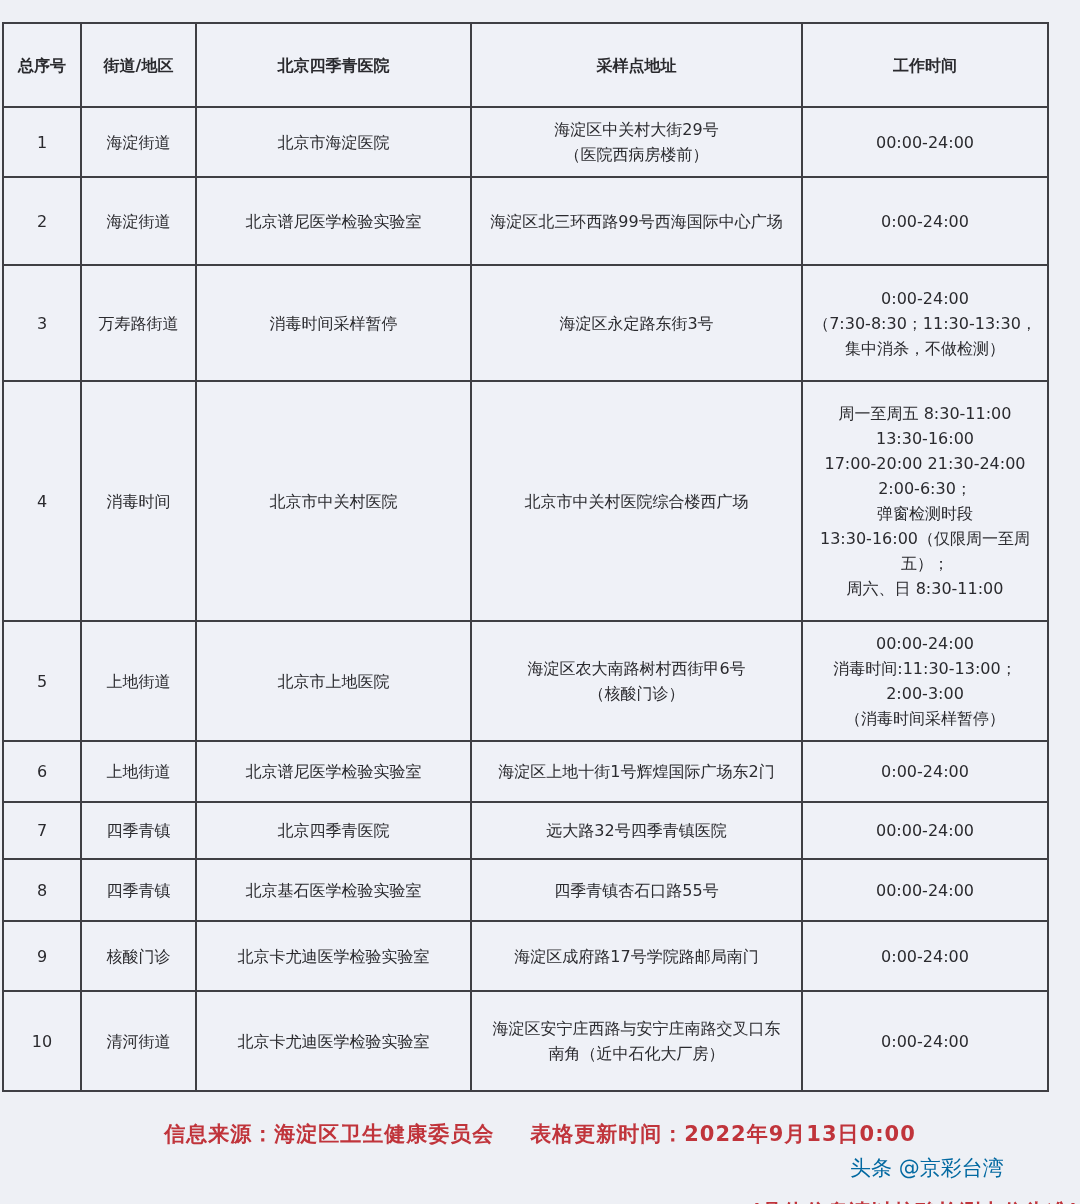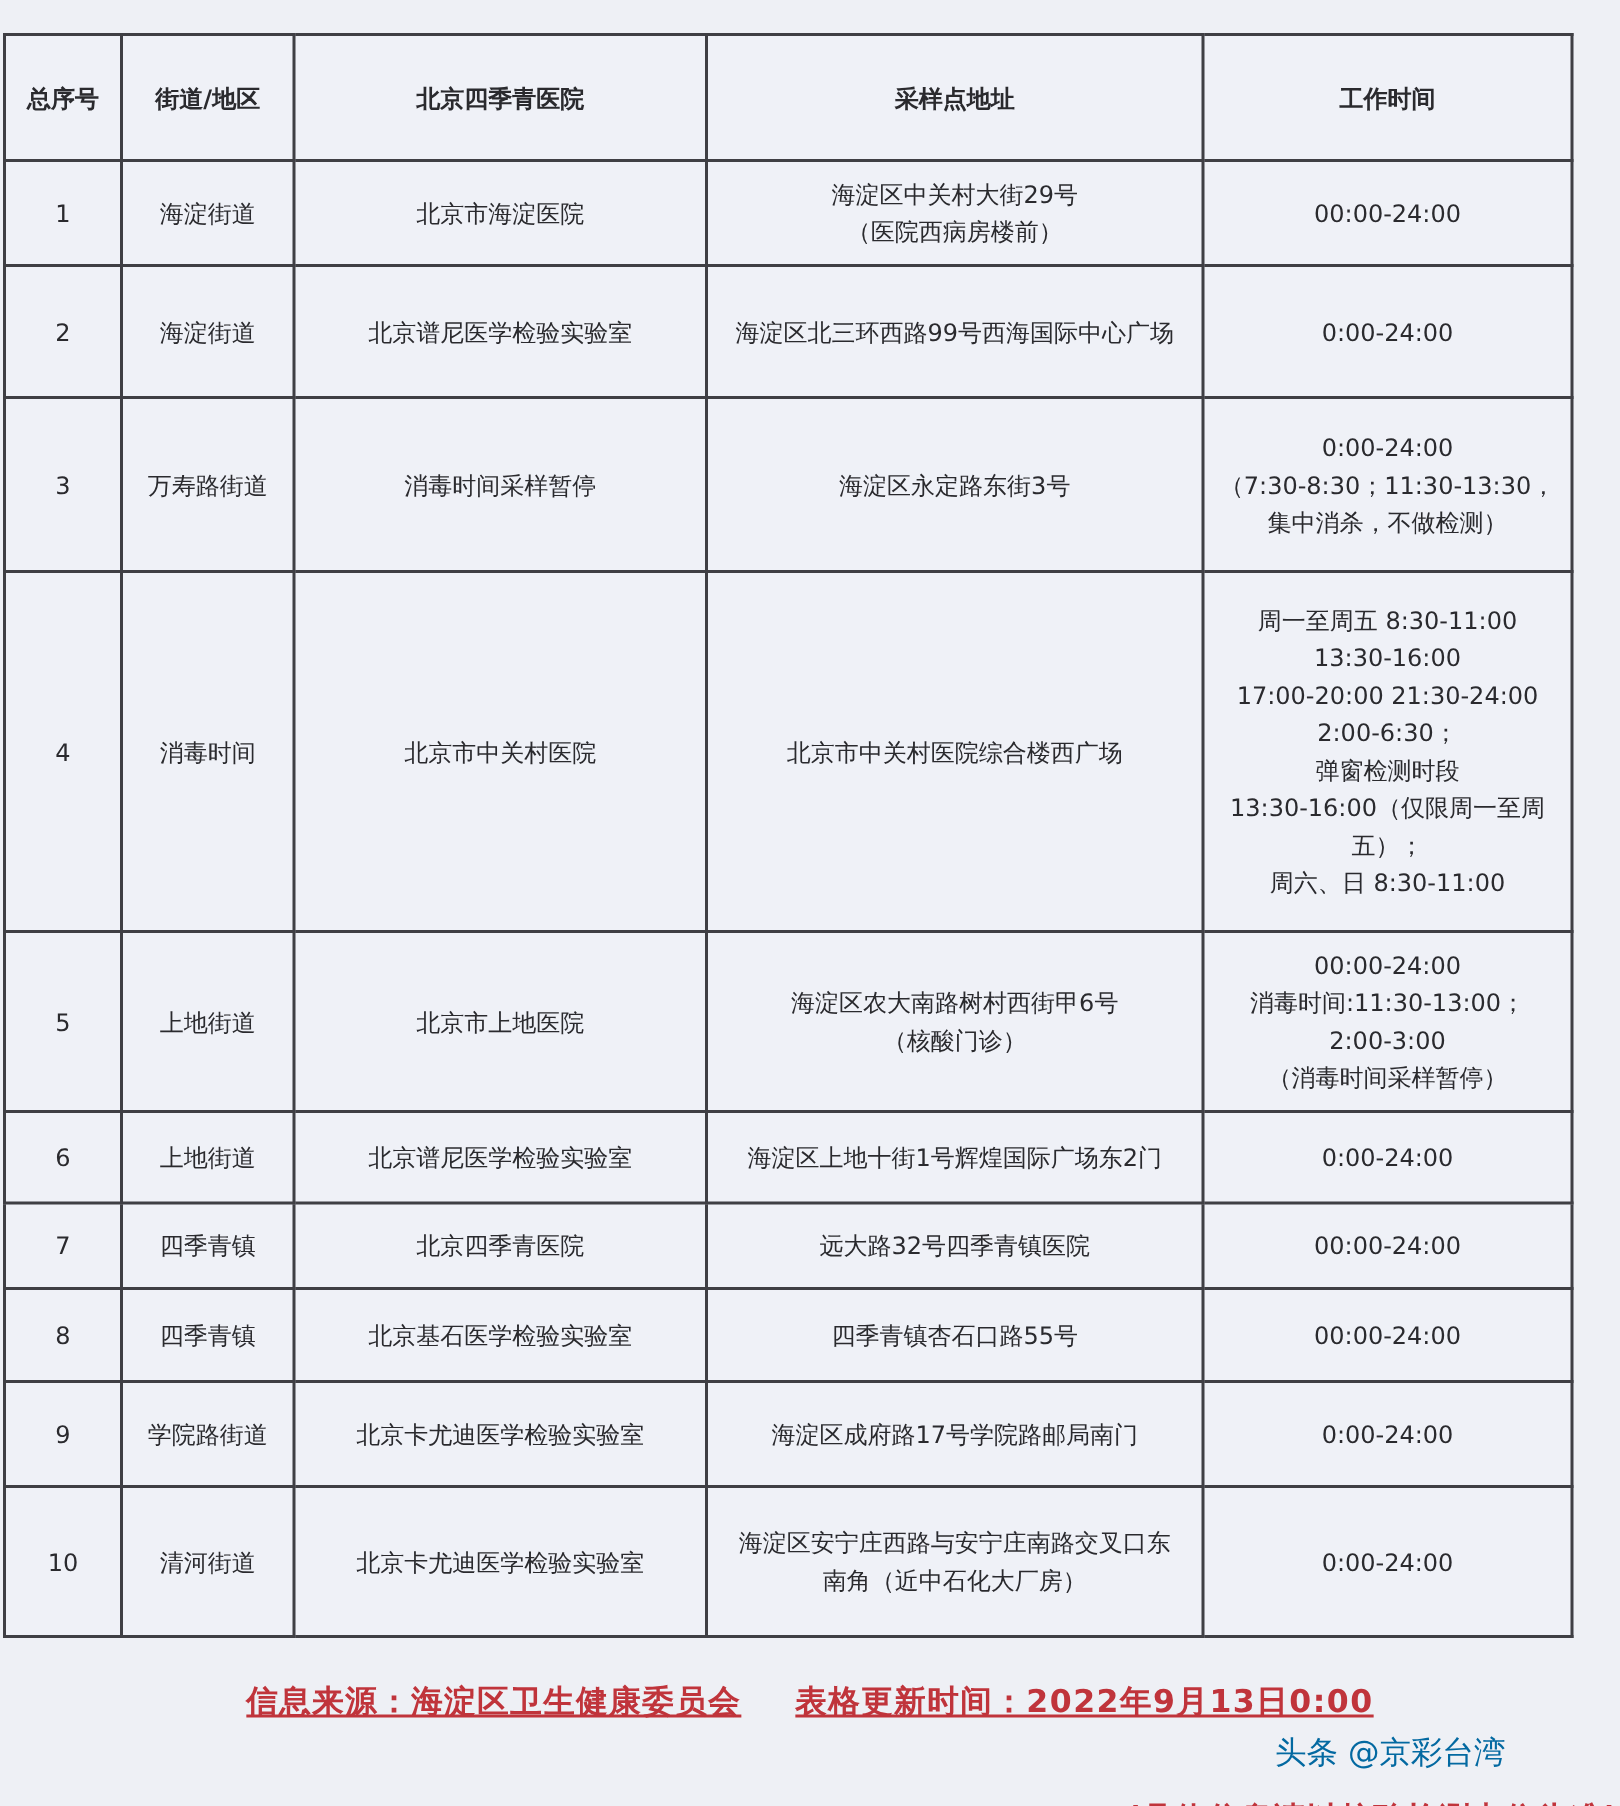--- a/index.html
+++ b/index.html
@@ -15,21 +15,21 @@
     border:2px solid #3f3f44; text-align:center; vertical-align:middle;
     font-size:16px; line-height:25px; padding:0 4px; white-space:pre-line;
   }
   table.sites th { font-weight:bold; font-size:16px; height:82px; }
   col.c0 { width:78px; } col.c1 { width:115px; } col.c2 { width:275px; }
   col.c3 { width:331px; } col.c4 { width:246px; }
   .footer-line1 {
     position:absolute; top:1120px; left:0; width:1080px; text-align:center;
     color:#c0343b; font-size:21px; font-weight:bold; letter-spacing:1px; white-space:pre;
   }
-  .footer-line1 span { margin:0 18px;text-decoration:underline; }
+  .footer-line1 span { margin:0 18px; }
   .footer-line2 {
     position:absolute; top:1160px; left:0; width:1080px; text-align:right;
     color:#c0343b; font-size:21px; font-weight:bold; letter-spacing:1px;margin-top:38px;
   }
   .watermark {
     position:absolute; top:1154px; left:850px; font-size:21px; color:#0369a1;
   }
 </style>
 </head>
 <body>
@@ -117,21 +117,21 @@
       </tr>
       <tr style="height: 62px;">
         <td>8</td>
         <td>四季青镇</td>
         <td>北京基石医学检验实验室</td>
         <td>四季青镇杏石口路55号</td>
         <td>00:00-24:00</td>
       </tr>
       <tr style="height: 70px;">
         <td>9</td>
-        <td>学院路街道</td>
+        <td>核酸门诊</td>
         <td>北京卡尤迪医学检验实验室</td>
         <td>海淀区成府路17号学院路邮局南门</td>
         <td>0:00-24:00</td>
       </tr>
       <tr style="height: 100px;">
         <td>10</td>
         <td>清河街道</td>
         <td>北京卡尤迪医学检验实验室</td>
         <td>海淀区安宁庄西路与安宁庄南路交叉口东
 南角（近中石化大厂房）</td>

